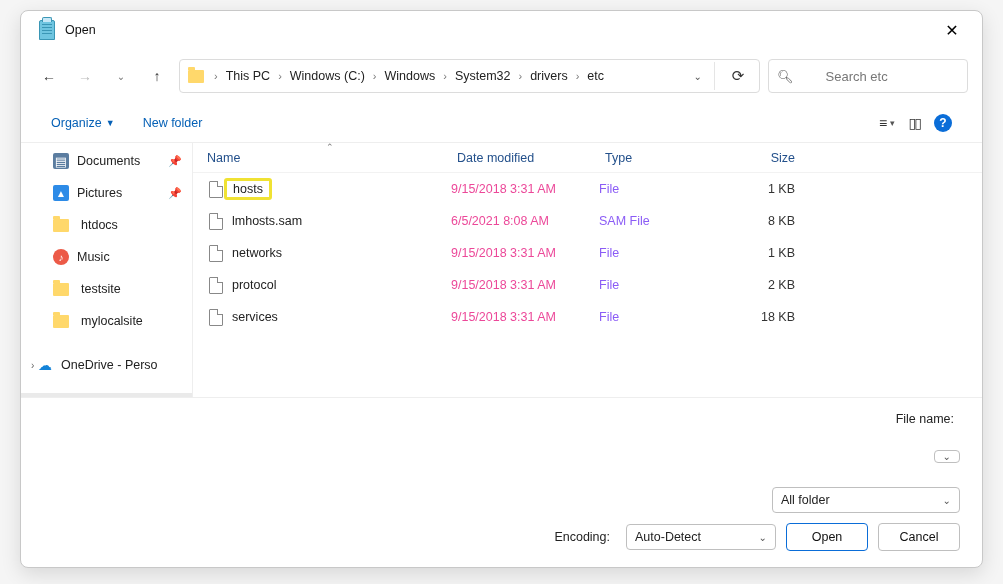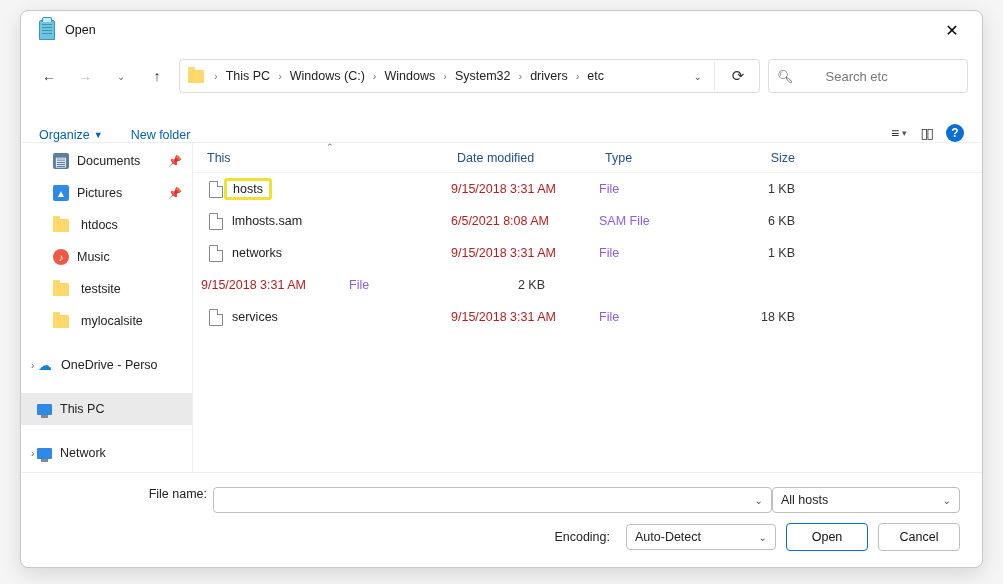--- a/index.html
+++ b/index.html
@@ -19,21 +19,21 @@
 .folder-ico::before{content:"";position:absolute;top:-3px;left:0;width:7px;height:3px;background:#ffd86b;border-radius:1px 1px 0 0;}
 .crumb { padding: 0 2px; cursor:pointer;}
 .chev { color:#777; font-size:11px; padding:0 2px;}
 .addrbar .spacer{flex:1;}
 .addrbar .drop{color:#555; font-size:10px; padding:0 4px; cursor:pointer;}
 .refresh { width:30px; height:30px; display:flex;align-items:center;justify-content:center; color:#333; cursor:pointer; font-size:15px;}
 .searchbox{ width:200px; height:34px; border:1px solid #dcdcdc; border-radius:4px; display:flex; align-items:center; padding:0 8px; gap:8px;}
 .searchbox input{ border:none; outline:none; font-size:13px; color:#333; flex:1; background:transparent;margin-left:24px;}
 .searchbox input::placeholder{ color:#777;}
 .search-ico{ color:#555; font-size:13px;}
-.toolbar{ display:flex; align-items:flex-end; height:40px; padding:0 18px; border-bottom:1px solid #eee;}
+.toolbar{ display:flex; align-items:center; height:40px; padding:0 30px; border-bottom:1px solid #eee;}
 .toolbar .link{ color:#0560b6; font-size:12.5px; cursor:pointer; display:flex; align-items:center; gap:4px; margin-right:28px;}
 .toolbar .link .arr{font-size:9px; color:#0560b6;}
 .toolbar .right{ margin-left:auto; display:flex; align-items:center; gap:14px;}
 .toolbar .iconbtn{ color:#333; font-size:14px; cursor:pointer; display:flex; align-items:center; gap:3px;}
 .toolbar .help{ width:18px; height:18px; background:#0a6dd8; color:#fff; border-radius:50%; display:flex; align-items:center; justify-content:center; font-size:12px; font-weight:bold; cursor:pointer;}
 .main { flex:1; display:flex; min-height:0;}
 .sidebar{ width:172px; border-right:1px solid #eee; overflow:hidden; padding-top:2px;}
 .sb-item{ display:flex; align-items:center; height:32px; padding:0 10px 0 32px; font-size:12.5px; color:#222; gap:8px; cursor:pointer; position:relative;}
 .sb-item.top{ padding-left:16px;}
 .sb-item .exp{ position:absolute; left:10px; font-size:10px; color:#666;}
@@ -55,26 +55,26 @@
 .col-name{ width:250px; padding-left:26px; position:relative;}
 .sort-arr{ position:absolute; top:-9px; left:50%; font-size:9px; color:#777;}
 .col-date{ width:148px;}
 .col-type{ width:116px;}
 .col-size{ width:86px; text-align:right;}
 .flist{ flex:1; overflow:auto;}
 .frow{ display:flex; align-items:center; height:32px; font-size:12.5px; color:#222; padding-left:8px; cursor:pointer;}
 .frow .cell-name{ width:250px; display:flex; align-items:center; gap:9px; padding-left:8px;}
 .frow .fico{ width:14px; height:17px; border:1px solid #888; border-radius:1px; position:relative; background:#fff;}
 .frow .fico::after{content:"";position:absolute;top:-1px;right:-1px;width:5px;height:5px;background:#fff;border-left:1px solid #888;border-bottom:1px solid #888;}
-.frow .cell-date{ width:148px; color:#b91c1c;}
+.frow .cell-date{ width:148px; color:#ec4899;}
 .frow .cell-type{ width:116px; color:#8b5cf6;}
 .frow .cell-size{ width:86px; text-align:right; color:#333; padding-right:6px;}
 .hl{ border:3px solid #f0e233; border-radius:3px; padding:1px 6px; margin-left:-8px;}
 .bottom{ border-top:1px solid #eee; padding:14px 22px 16px; display:flex; flex-direction:column; gap:10px;}
-.row1{ display:flex; align-items:flex-start; gap:0;}
+.row1{ display:flex; align-items:flex-end; gap:24px;flex-direction:column;}
 .lbl{ font-size:12.5px; color:#222; width:170px; text-align:right; padding-right:6px;}
 .combo{ height:26px; border:1px solid #bfbfbf; border-radius:4px; background:#fff; display:flex; align-items:center; padding:0 8px; font-size:12.5px; color:#222; cursor:pointer;}
 .combo .dd{ margin-left:auto; font-size:10px; color:#555;}
 .row2{ display:flex; align-items:center; justify-content:flex-end; gap:10px;}
 .btn{ height:28px; min-width:82px; border:1px solid #bfbfbf; border-radius:4px; background:#fff; font-size:12.5px; color:#111; display:flex; align-items:center; justify-content:center; cursor:pointer; padding:0 14px;}
 .btn.primary{ border-color:#0a6dd8;}
 .vr{ width:1px; height:28px; background:#e5e5e5; margin:0 4px;}
 </style>
 </head>
 <body>
@@ -176,21 +176,21 @@
         <span class="exp">›</span>
         <span class="ico-net"></span>
         <span>Network</span>
       </div>
     </div>
 
     <div class="filepane">
       <div class="colhdr">
         <div class="col col-name">
           <span class="sort-arr">⌃</span>
-          <span>This</span>
+          <span>Name</span>
         </div>
         <div class="col col-date">Date modified</div>
         <div class="col col-type">Type</div>
         <div class="col col-size">Size</div>
       </div>
       <div class="flist" id="flist">
           <div class="frow">
             <div class="cell-name">
               <span class="fico"></span>
               <span class="hl">hosts</span>
@@ -199,32 +199,36 @@
             <div class="cell-type">File</div>
             <div class="cell-size">1 KB</div>
           </div>
           <div class="frow">
             <div class="cell-name">
               <span class="fico"></span>
               <span>lmhosts.sam</span>
             </div>
             <div class="cell-date">6/5/2021 8:08 AM</div>
             <div class="cell-type">SAM File</div>
-            <div class="cell-size">6 KB</div>
+            <div class="cell-size">8 KB</div>
           </div>
           <div class="frow">
             <div class="cell-name">
               <span class="fico"></span>
               <span>networks</span>
             </div>
             <div class="cell-date">9/15/2018 3:31 AM</div>
             <div class="cell-type">File</div>
             <div class="cell-size">1 KB</div>
           </div>
           <div class="frow">
+            <div class="cell-name">
+              <span class="fico"></span>
+              <span>protocol</span>
+            </div>
             <div class="cell-date">9/15/2018 3:31 AM</div>
             <div class="cell-type">File</div>
             <div class="cell-size">2 KB</div>
           </div>
           <div class="frow">
             <div class="cell-name">
               <span class="fico"></span>
               <span>services</span>
             </div>
             <div class="cell-date">9/15/2018 3:31 AM</div>
@@ -236,21 +240,21 @@
   </div>
 
   <div class="bottom">
     <div class="row1">
       <div class="lbl">File name:</div>
       <div class="combo" style="flex:1;">
         <span></span>
         <span class="dd">⌄</span>
       </div>
       <div class="combo" style="width:188px;">
-        <span>All hosts</span>
+        <span>All folder</span>
         <span class="dd">⌄</span>
       </div>
     </div>
     <div class="row2">
       <div class="lbl" style="width:auto;">Encoding:</div>
       <div class="combo" style="width:150px;">
         <span>Auto-Detect</span>
         <span class="dd">⌄</span>
       </div>
       <div class="btn primary">Open</div>

